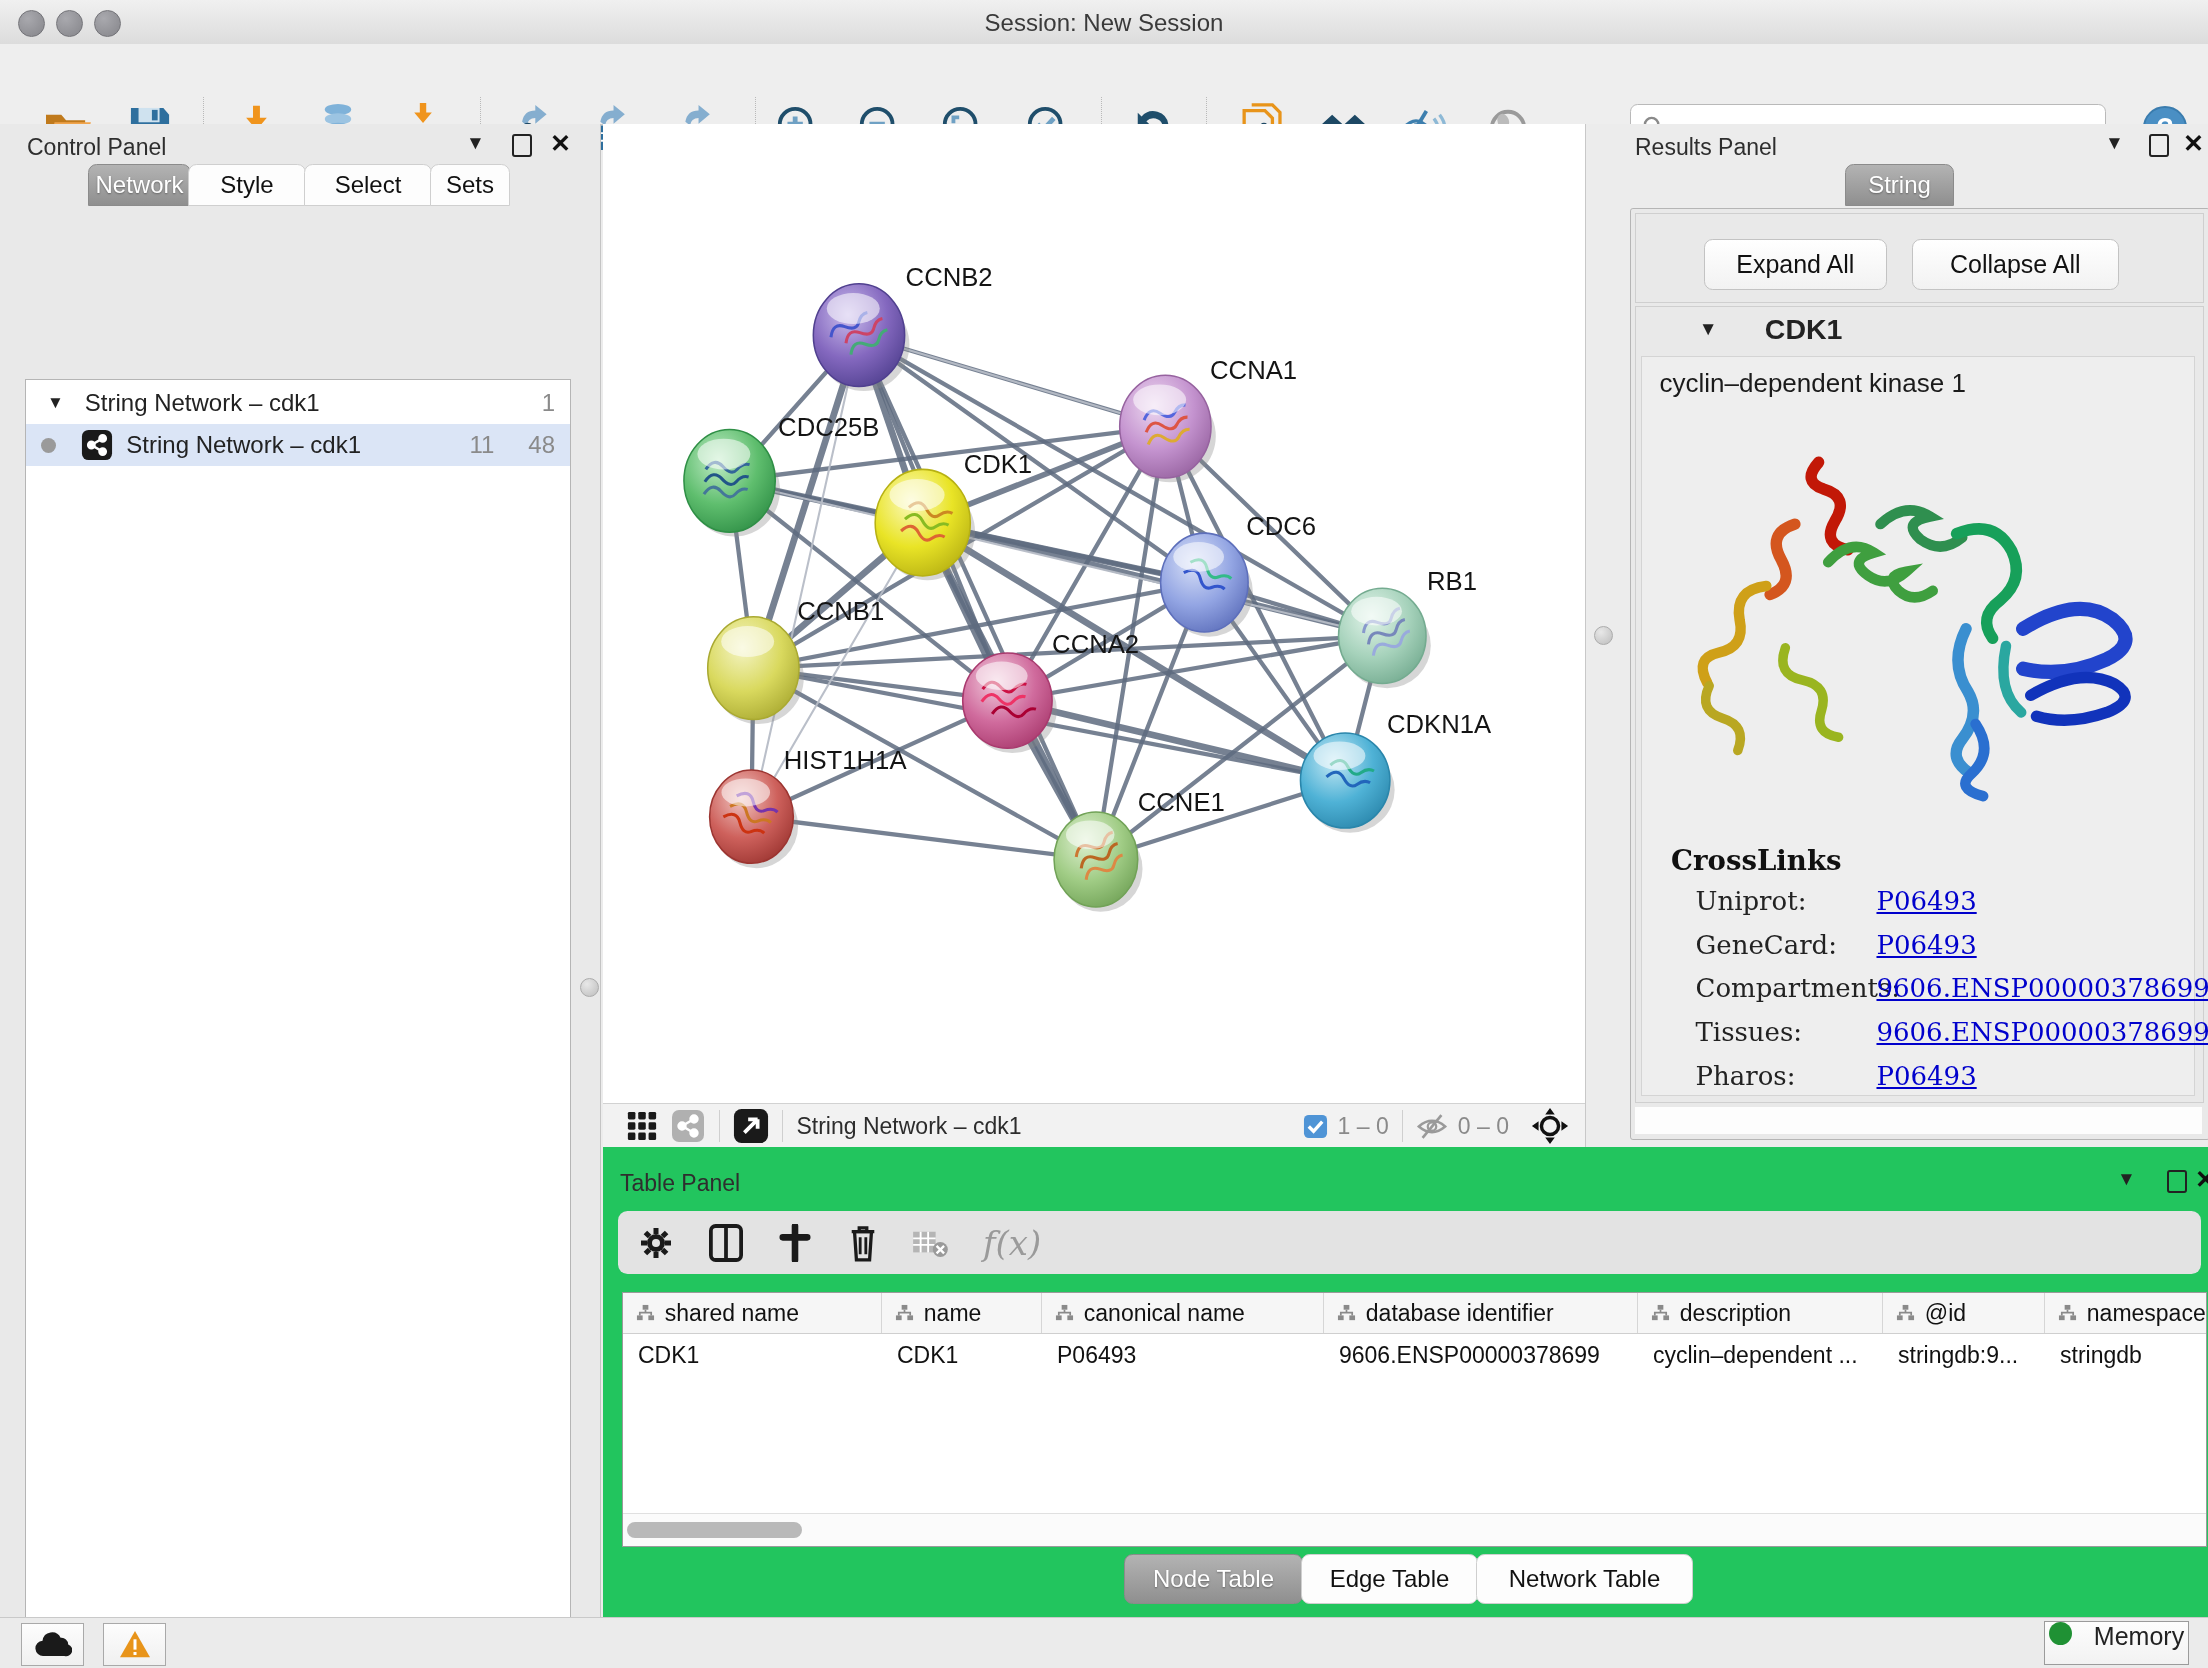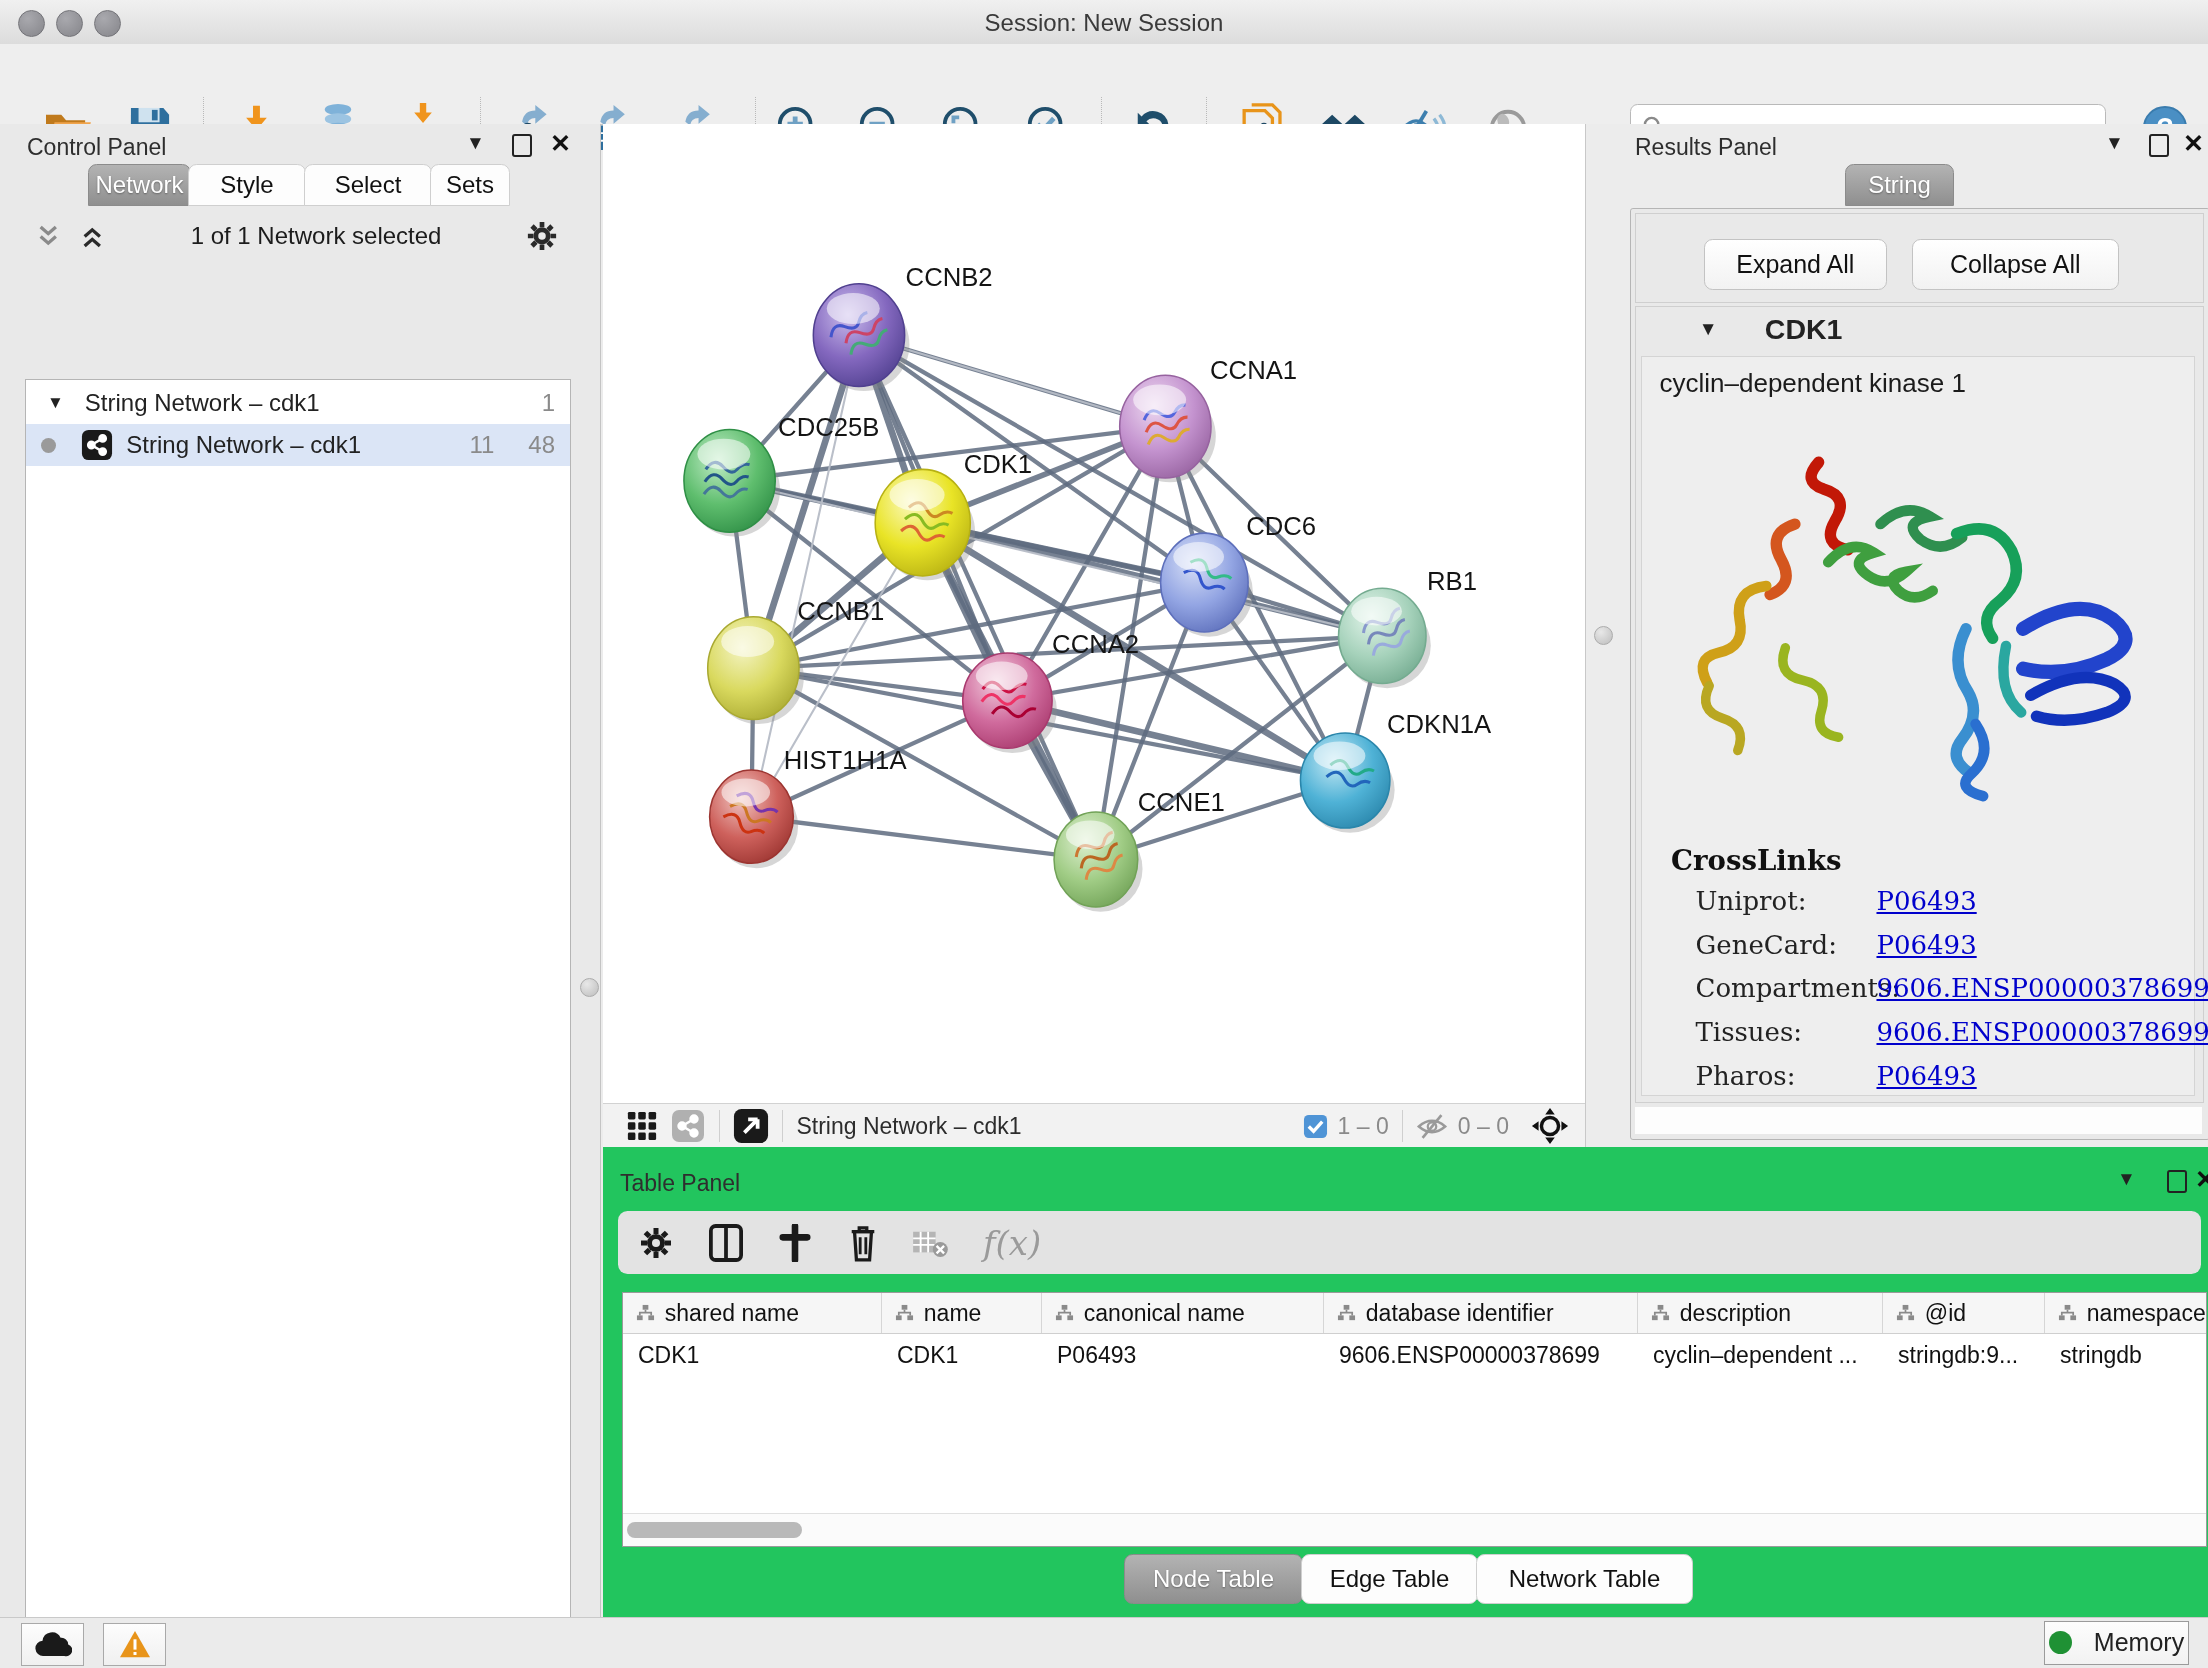--- a/index.html
+++ b/index.html
@@ -80,21 +80,21 @@
   .td-row{position:absolute;left:0;top:41px;height:42px;width:100%;display:flex;}
   .td{display:flex;align-items:center;font-size:23px;color:#111;padding-left:15px;
     box-sizing:border-box;overflow:hidden;white-space:nowrap;flex:0 0 auto;}
   #tp-hscroll{position:absolute;left:0;bottom:0;width:100%;height:32px;background:#fbfbfb;border-top:1px solid #e0e0e0;}
   #tp-thumb{position:absolute;left:3.8px;top:7.6px;width:175px;height:16px;background:#b9b9b9;border-radius:8.6px;}
   
   #statusbar{left:0;top:1617px;width:2208px;height:51px;background:#ebebeb;border-top:1px solid #c9c9c9;}
   .sbtn{position:absolute;top:4.8px;width:61px;height:41px;background:linear-gradient(#fdfdfd,#f0f0f0);
     border:1.9px solid #a9a9a9;display:flex;align-items:center;justify-content:center;}
   #memory-btn{position:absolute;right:19px;top:2.9px;width:143px;height:42px;background:linear-gradient(#fdfdfd,#f2f2f2);
-    border:1.9px solid #9b9b9b;display:flex;align-items:center;justify-content:center;gap:22px;font-size:25px;}
+    border:1.9px solid #9b9b9b;display:flex;justify-content:center;gap:22px;font-size:25px;}
   #memory-dot{width:23px;height:23px;border-radius:50%;background:#1f9134;}
   svg text{font-family:"Liberation Sans",sans-serif;}
 </style>
 </head>
 <body>
 
 <div id="titlebar" class="abs">
   <div class="traffic" style="left:18px"></div>
   <div class="traffic" style="left:56px"></div>
   <div class="traffic" style="left:94px"></div>
@@ -288,38 +288,20 @@
   <div class="tab" style="position:absolute;left:188px;top:40px;width:116px">
       <span>Style</span>
     </div>
   <div class="tab" style="position:absolute;left:304px;top:40px;width:126px">
       <span>Select</span>
     </div>
   <div class="tab" style="position:absolute;left:430px;top:40px;width:78px">
       <span>Sets</span>
     </div>
 
-  <div style="position:absolute;left:23px;top:91px;width:548px;height:42px;display:flex;align-items:center;">
-    <svg width="28.5" height="27" viewBox="0 0 30 28" style="margin-left:11.4px">
-      <path d="M7 4 l8 7 8-7 M7 14 l8 7 8-7" stroke="#8a8a8a" stroke-width="3.5" fill="none"></path>
-    </svg>
-    <svg width="28.5" height="27" viewBox="0 0 30 28" style="margin-left:15px">
-      <path d="M7 24 l8-7 8 7 M7 14 l8-7 8 7" stroke="#2a2a2a" stroke-width="3.5" fill="none"></path>
-    </svg>
-    <div style="flex:1;text-align:center;font-size:24px;color:#1c1c1c">1 of 1 Network selected</div>
-    <svg width="32" height="32" viewBox="0 0 34 34" style="margin-right:13.3px">
-      <g fill="#2a2a2a">
-        <circle cx="17" cy="17" r="9"></circle>
-        <g stroke="#2a2a2a" stroke-width="5">
-          <path d="M17 2 v6 M17 26 v6 M2 17 h6 M26 17 h6 M6.4 6.4 l4.2 4.2 M23.4 23.4 l4.2 4.2 M27.6 6.4 l-4.2 4.2 M10.6 23.4 l-4.2 4.2"></path>
-        </g>
-        <circle cx="17" cy="17" r="4" fill="#e9e9e9"></circle>
-      </g>
-    </svg>
-  </div>
 
   <div id="cp-tree">
     <div class="tree-row" style="top:1.9px">
       <span style="margin-left:21px;font-size:17px">▼</span>
       <span style="margin-left:21px">String Network – cdk1</span>
       <span class="gray-num" style="margin-left:auto;margin-right:15px">1</span>
     </div>
     <div class="tree-row" style="top:44px;background:#dbe5f6">
       <span style="margin-left:15px;width:15px;height:15px;border-radius:50%;background:#9a9a9a;display:inline-block"></span>
       <svg width="32" height="32" viewBox="0 0 34 34" style="margin-left:25px">

